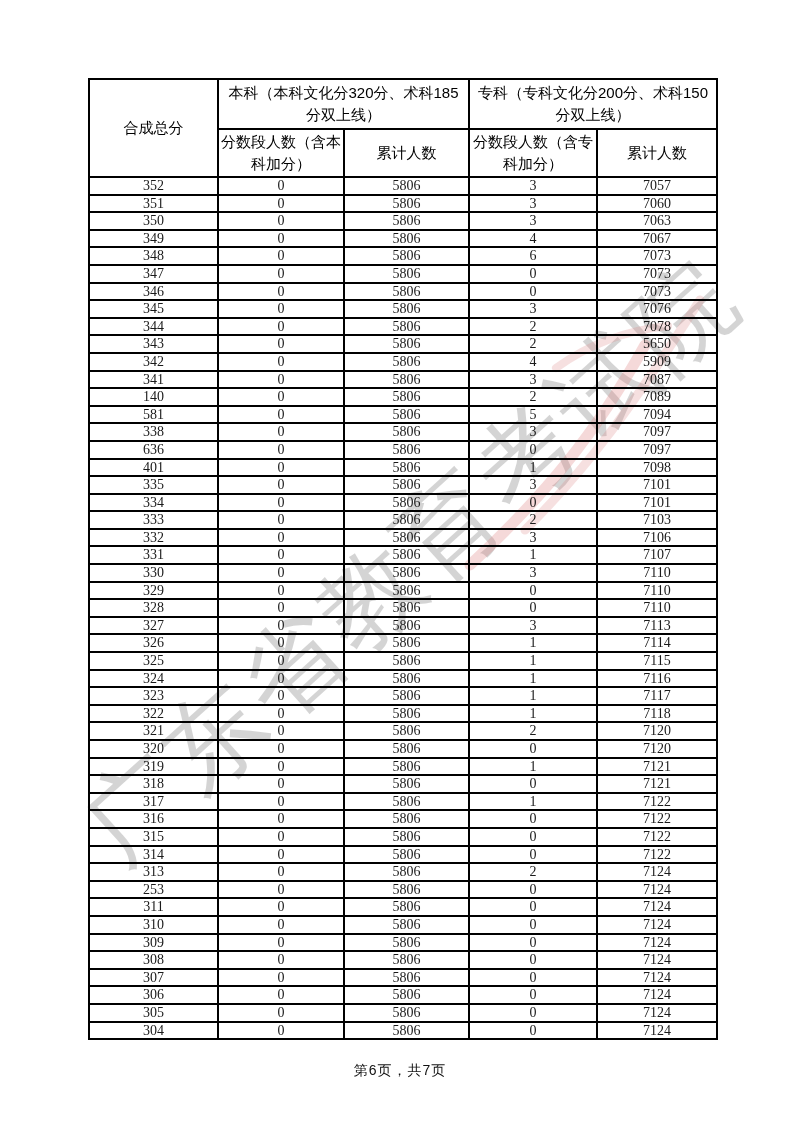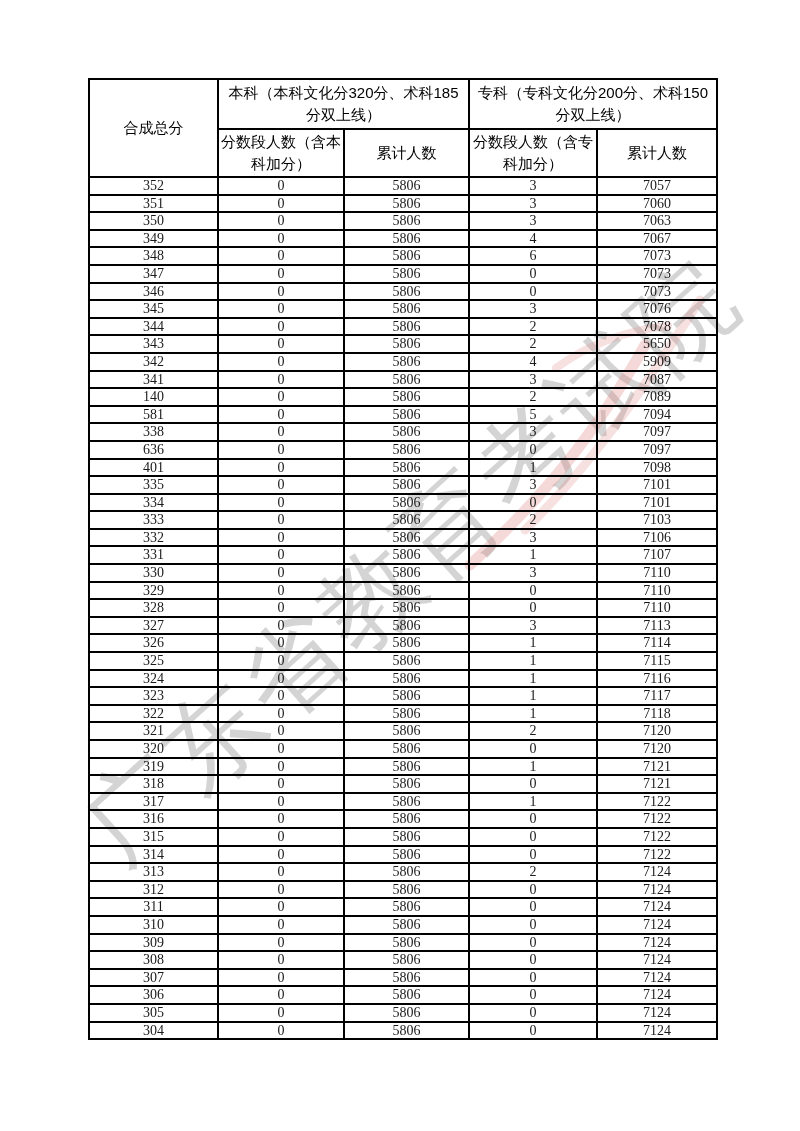--- a/index.html
+++ b/index.html
@@ -398,21 +398,21 @@
           <td>7122</td>
         </tr>
         <tr>
           <td>313</td>
           <td>0</td>
           <td>5806</td>
           <td>2</td>
           <td>7124</td>
         </tr>
         <tr>
-          <td>312</td>
+          <td>253</td>
           <td>0</td>
           <td>5806</td>
           <td>0</td>
           <td>7124</td>
         </tr>
         <tr>
           <td>311</td>
           <td>0</td>
           <td>5806</td>
           <td>0</td>
@@ -463,14 +463,15 @@
         <tr>
           <td>304</td>
           <td>0</td>
           <td>5806</td>
           <td>0</td>
           <td>7124</td>
         </tr>
       </tbody>
   </table>
 
+  <div class="page-footer">第6页，共7页</div>
 
 </div>
 
 </body></html>

